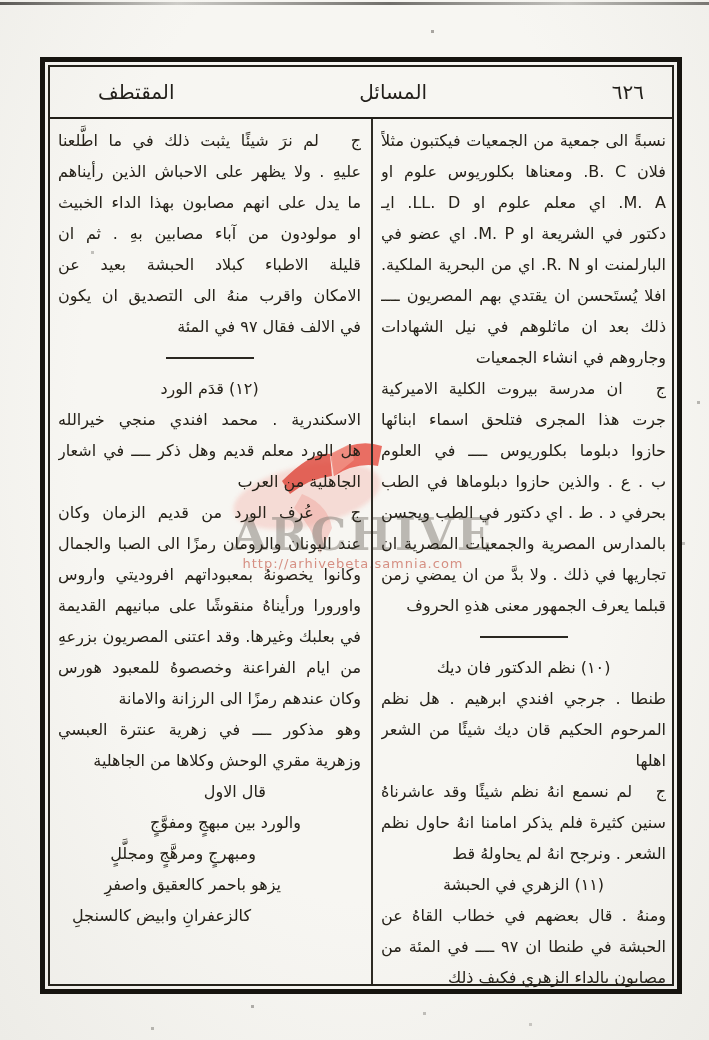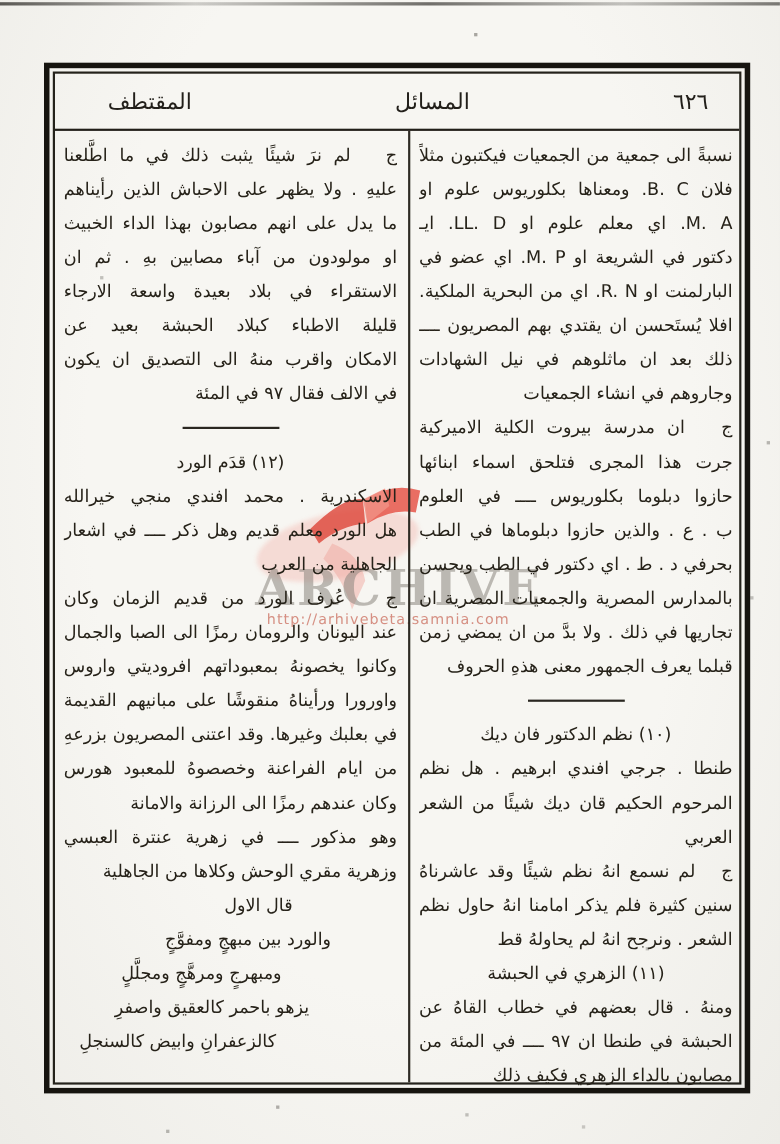--- a/index.html
+++ b/index.html
@@ -95,36 +95,35 @@
             <div class="line just">بحرفي د . ط . اي دكتور في الطب ويحسن</div>
             <div class="line just">بالمدارس المصرية والجمعيات المصرية ان</div>
             <div class="line just">تجاريها في ذلك . ولا بدَّ من ان يمضي زمن</div>
             <div class="line">قبلما يعرف الجمهور معنى هذهِ الحروف</div>
             <div class="rule-row">
               <div class="rule-bar"></div>
             </div>
             <div class="line heading">(١٠) نظم الدكتور فان ديك</div>
             <div class="line just">طنطا . جرجي افندي ابرهيم . هل نظم</div>
             <div class="line just">المرحوم الحكيم قان ديك شيئًا من الشعر</div>
-            <div class="line">العربي</div>
+            <div class="line">اهلها</div>
             <div class="line just">ج&nbsp;&nbsp;&nbsp;لم نسمع انهُ نظم شيئًا وقد عاشرناهُ</div>
             <div class="line just">سنين كثيرة فلم يذكر امامنا انهُ حاول نظم</div>
             <div class="line">الشعر . ونرجح انهُ لم يحاولهُ قط</div>
             <div class="line heading">(١١) الزهري في الحبشة</div>
             <div class="line just">ومنهُ . قال بعضهم في خطاب القاهُ عن</div>
             <div class="line just">الحبشة في طنطا ان ٩٧ ــــ في المئة من اهلها</div>
             <div class="line">مصابون بالداء الزهري فكيف ذلك</div>
           </div>
         <div class="divider-v"></div>
         <div class="col col-left" id="col-left">
             <div class="line just">ج&nbsp;&nbsp;&nbsp;لم نرَ شيئًا يثبت ذلك في ما اطَّلعنا</div>
             <div class="line just">عليهِ . ولا يظهر على الاحباش الذين رأيناهم</div>
             <div class="line just">ما يدل على انهم مصابون بهذا الداء الخبيث</div>
             <div class="line just">او مولودون من آباء مصابين بهِ . ثم ان</div>
-            <div class="line just">الاستقراء في بلاد بعيدة واسعة الارجاء</div>
             <div class="line just">قليلة الاطباء كبلاد الحبشة بعيد عن</div>
             <div class="line just">الامكان واقرب منهُ الى التصديق ان يكون</div>
             <div class="line">في الالف فقال ٩٧ في المئة</div>
             <div class="rule-row">
               <div class="rule-bar"></div>
             </div>
             <div class="line heading">(١٢) قدَم الورد</div>
             <div class="line just">الاسكندرية . محمد افندي منجي خيرالله</div>
             <div class="line just">هل الورد معلم قديم وهل ذكر ــــ في اشعار</div>
             <div class="line">الجاهلية من العرب</div>

